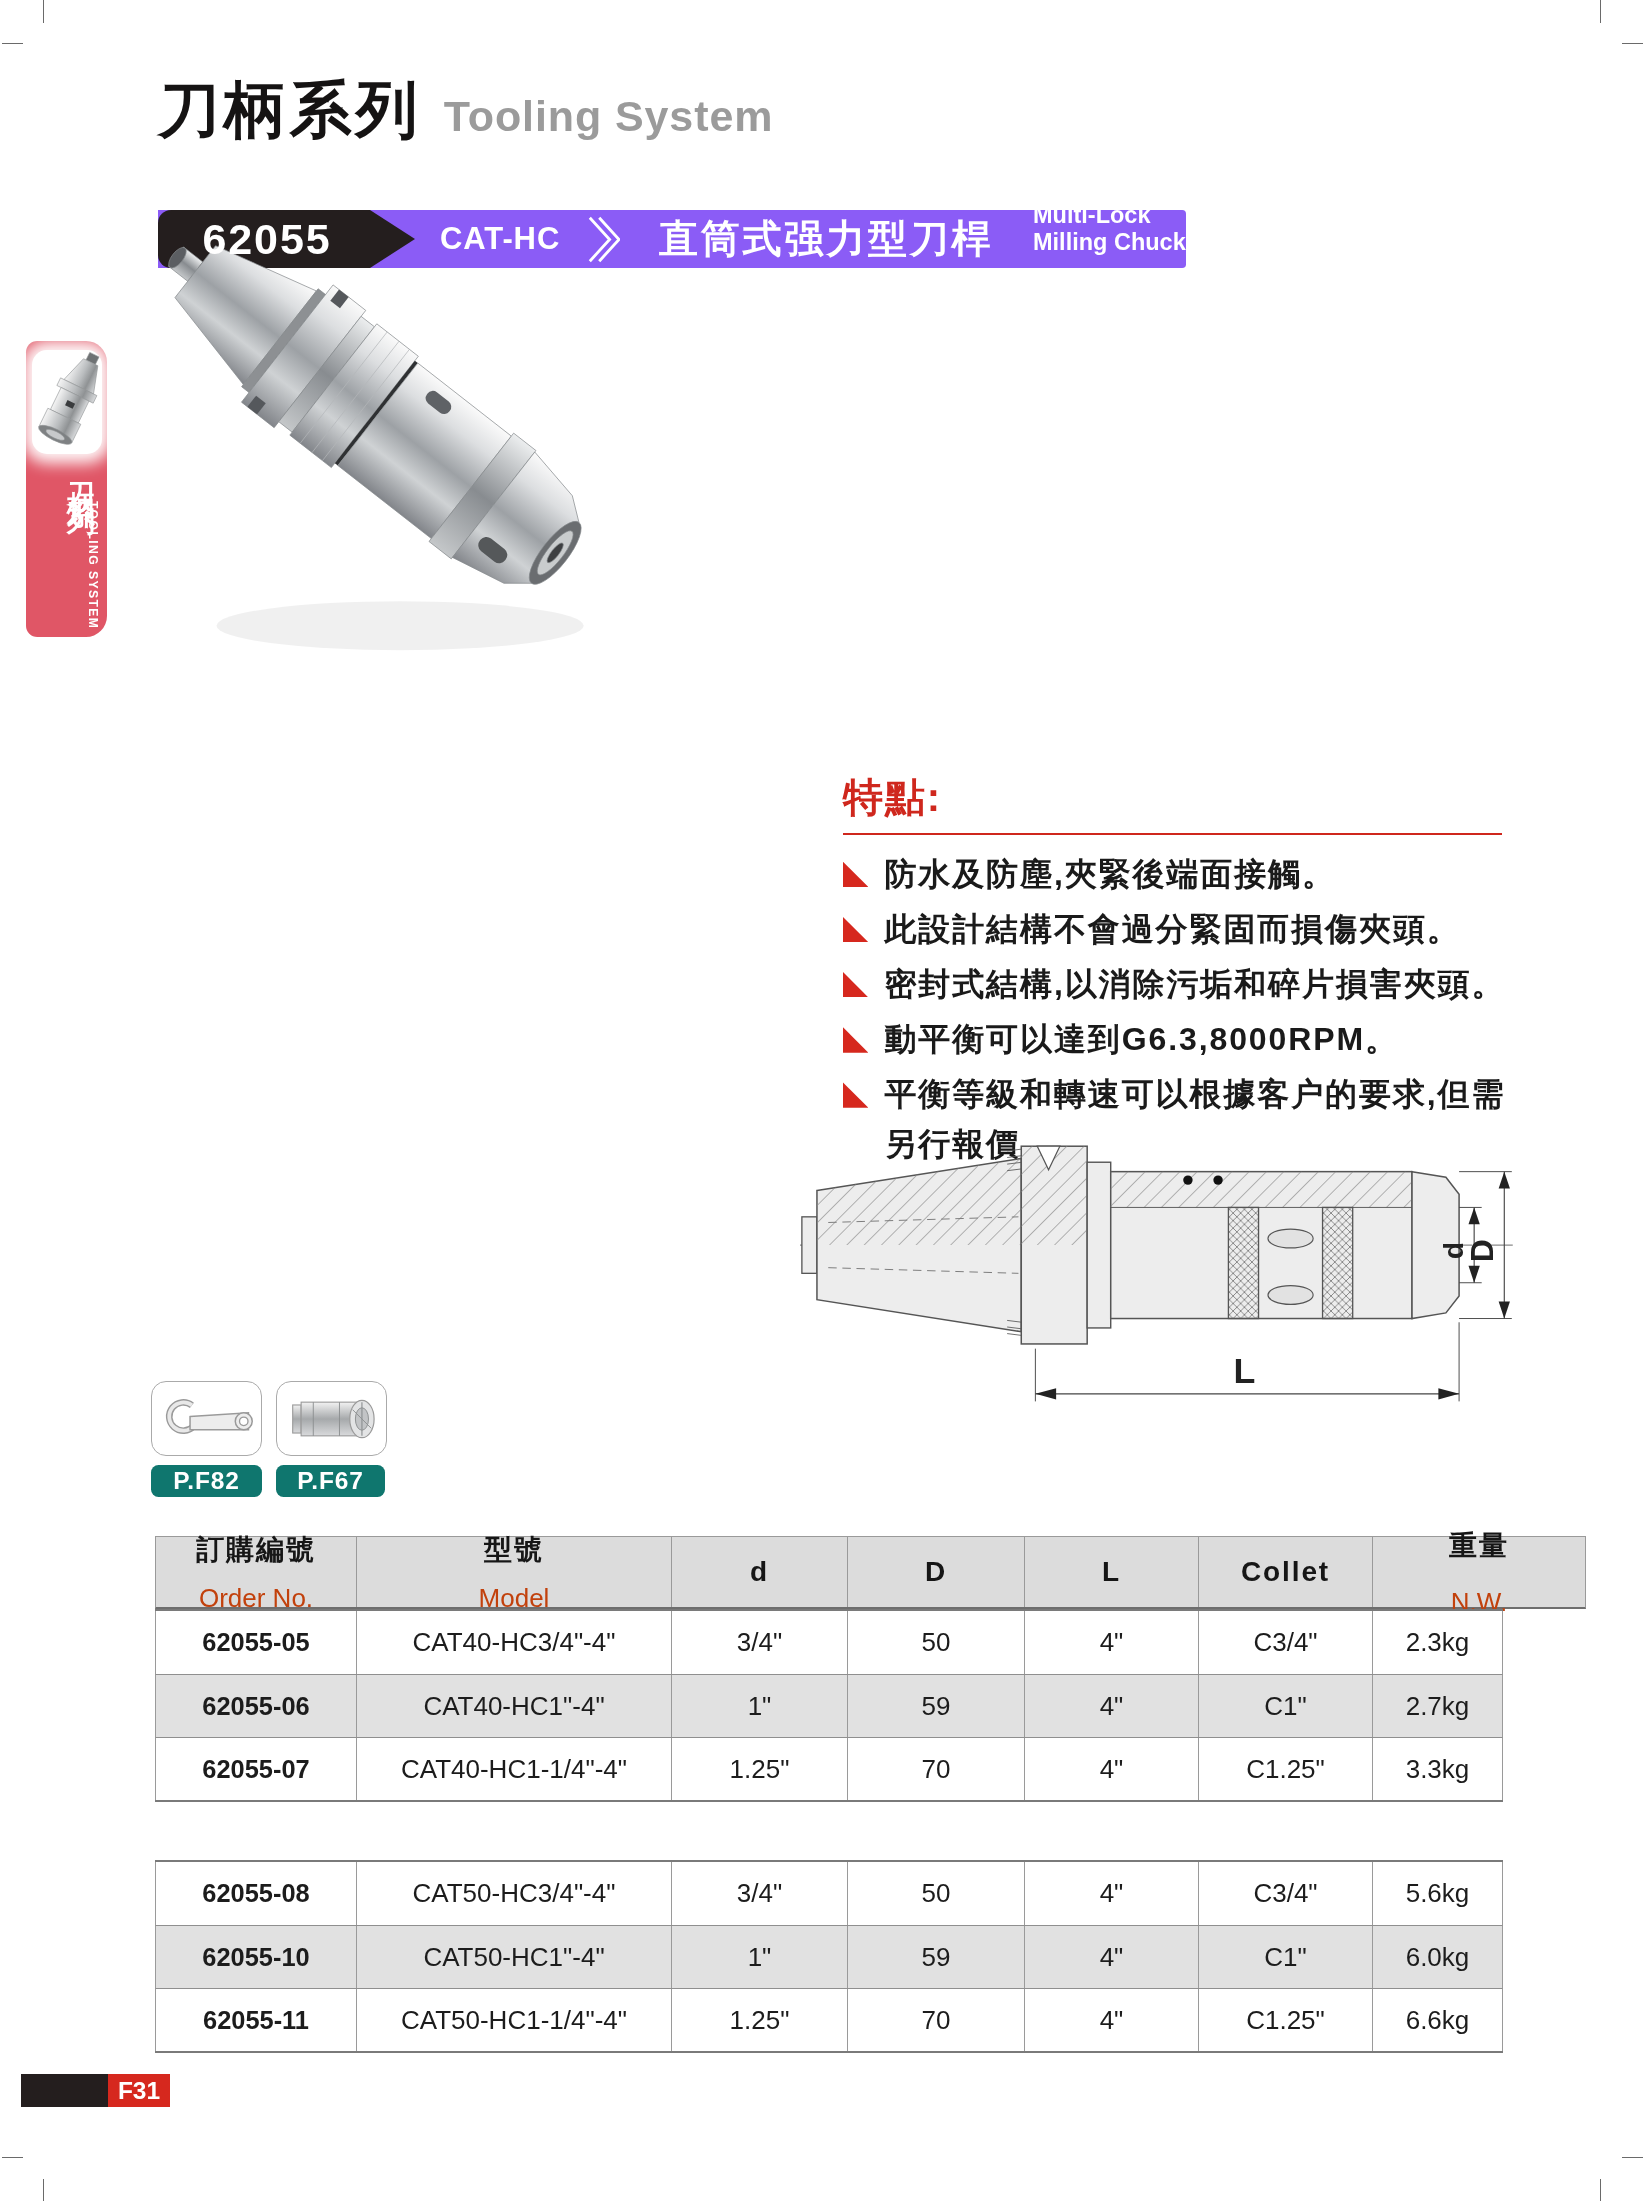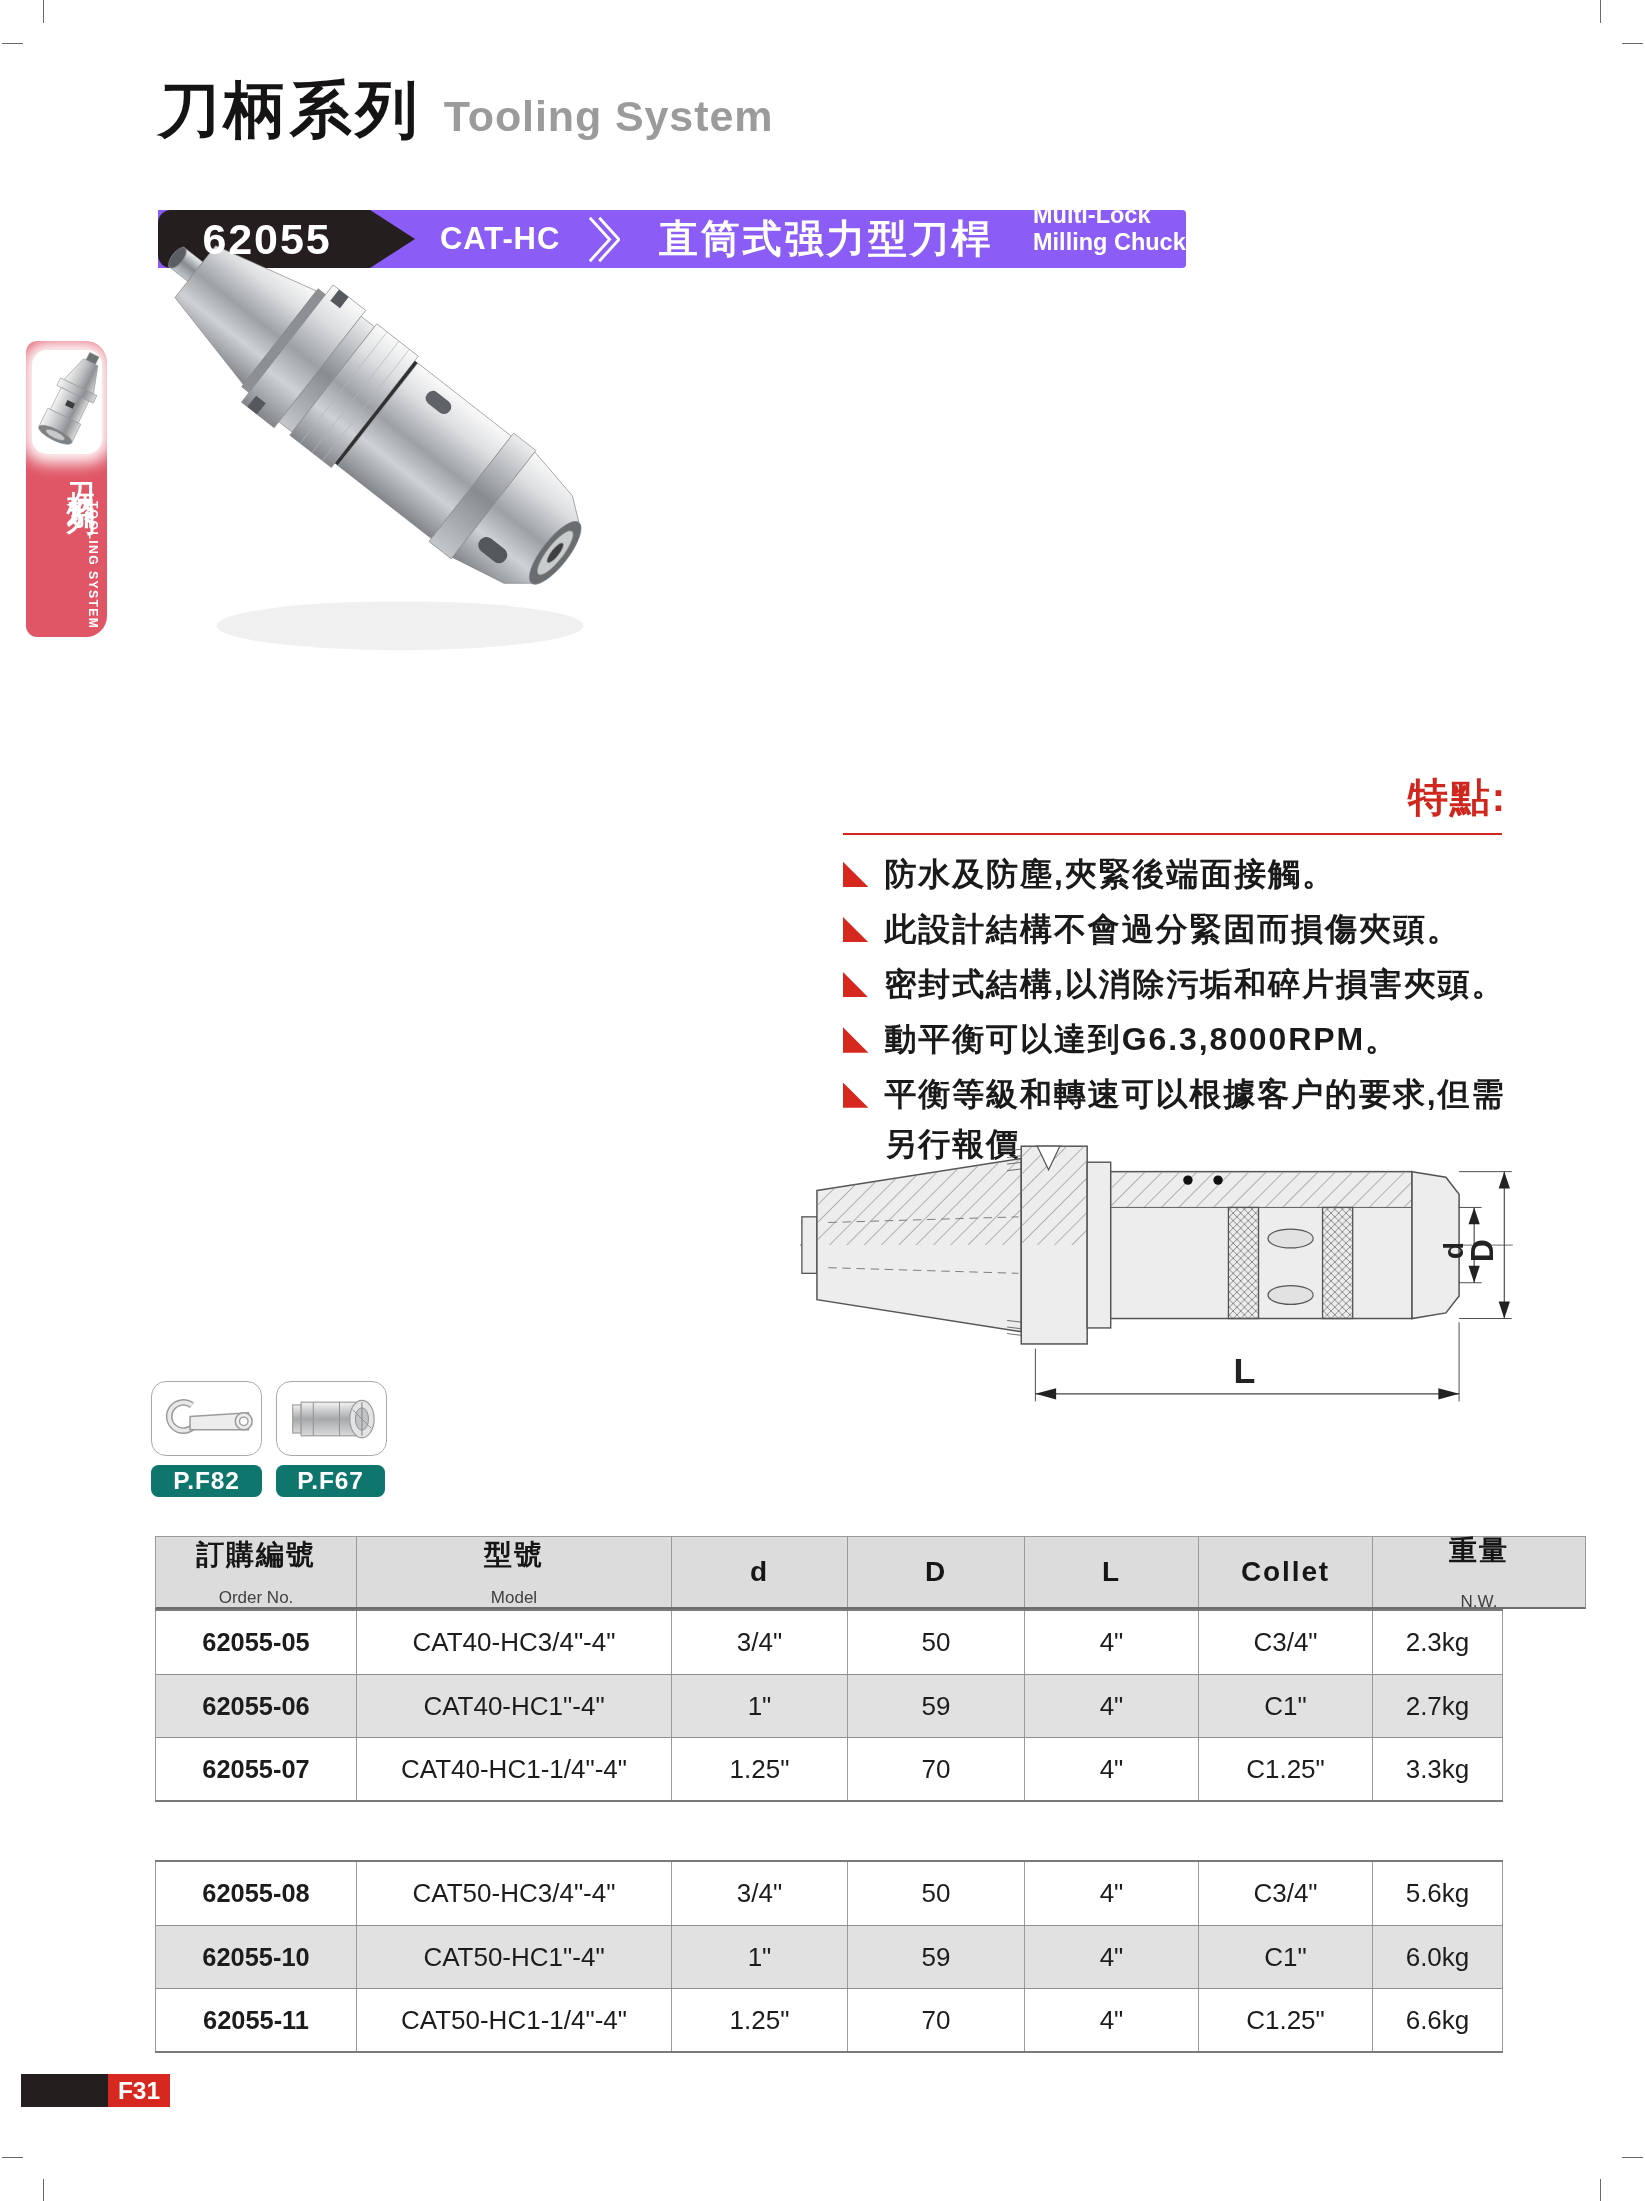--- a/index.html
+++ b/index.html
@@ -36,21 +36,21 @@
   .side-thumb { position:absolute; left:3.8px; top:5.6px; }
   .tab-text { position:absolute; right:7.5px; top:119px; writing-mode:vertical-rl; display:flex; gap:3.8px; color:#fff; }
   .tab-zh { font-size:28px; font-weight:bold; letter-spacing:8.5px; }
   .tab-en { font-size:12.2px; font-weight:bold; letter-spacing:1.4px; margin-top:2.8px; }
 
   
   .product-photo { position:absolute; left:127px; top:215px; }
 
   
   .features { position:absolute; left:843px; top:770px; width:664px; }
-  .features-heading { font-size:40px; font-weight:bold; color:#cf271d; letter-spacing:1.9px;text-align:right; }
+  .features-heading { font-size:40px; font-weight:bold; color:#cf271d; letter-spacing:1.9px; }
   .features-underline { margin-top:7.5px; width:659px; border-bottom:2.8px solid #cf271d; }
   .features-list { margin-top:15px; }
   .feature-item { display:flex; margin-bottom:5.6px; }
   .tri { flex:none; width:25.4px; height:25.4px; background:#d6281e; clip-path:polygon(0 0,100% 100%,0 100%); margin-top:12.2px; margin-right:16px; }
   .ftxt { width:640px; font-size:32px; font-weight:bold; color:#1a1a1a; line-height:1.55; letter-spacing:1.9px; }
 
   
   .drawing { position:absolute; left:800px; top:1066px; }
 
   
@@ -62,21 +62,21 @@
       font-size:24.5px; font-weight:bold; display:flex; align-items:center; justify-content:center; letter-spacing:0.9px; }
   .acc-label.l1 { left:151px; width:111px; }
   .acc-label.l2 { left:276px; width:109px; }
 
   
   .spec-table { position:absolute; left:155px; top:1536px; width:1348px; }
   .thead { display:flex; width:1431px; height:73px; background:#dcdcdc; border:1.9px solid #9a9a9a; border-bottom:2.8px solid #6e6e6e; }
   .hcell { display:flex; flex-direction:column; align-items:center; justify-content:center; border-right:1.9px solid #9a9a9a; color:#161616; }
   .hcell:last-child { border-right:none; }
   .hzh { font-size:28px; font-weight:bold; letter-spacing:1.9px; }
-  .hen { font-size:17px; color:#404040; margin-top:14px; letter-spacing:0; }
+  .hen { font-size:26px; color:#c2410c; margin-top:14px; letter-spacing:0; }
   .c0 { width:201px; } .c1 { width:315px; } .c2 { width:176px; } .c3 { width:177px; }
   .c4 { width:174px; } .c5 { width:174px; } .c6 { width:131px; flex:1;gap:8px; }
   .tgroup { position:absolute; left:0; width:1348px; border-top:2.8px solid #7a7a7a; border-bottom:2.8px solid #7a7a7a; }
   .tgroup.g1 { top:73px; } .tgroup.g2 { top:324px; }
   .trow { display:flex; height:63px; background:#fff; border-left:1.9px solid #9a9a9a; border-right:1.9px solid #9a9a9a; }
   .trow + .trow { border-top:1.9px solid #8f8f8f; }
   .trow.shaded { background:#e1e1e1; }
   .tcell { display:flex; align-items:center; justify-content:center; border-right:1.9px solid #9a9a9a;
       font-size:26px; color:#1c1c1c; }
   .tcell:last-child { border-right:none;text-align:right; }

